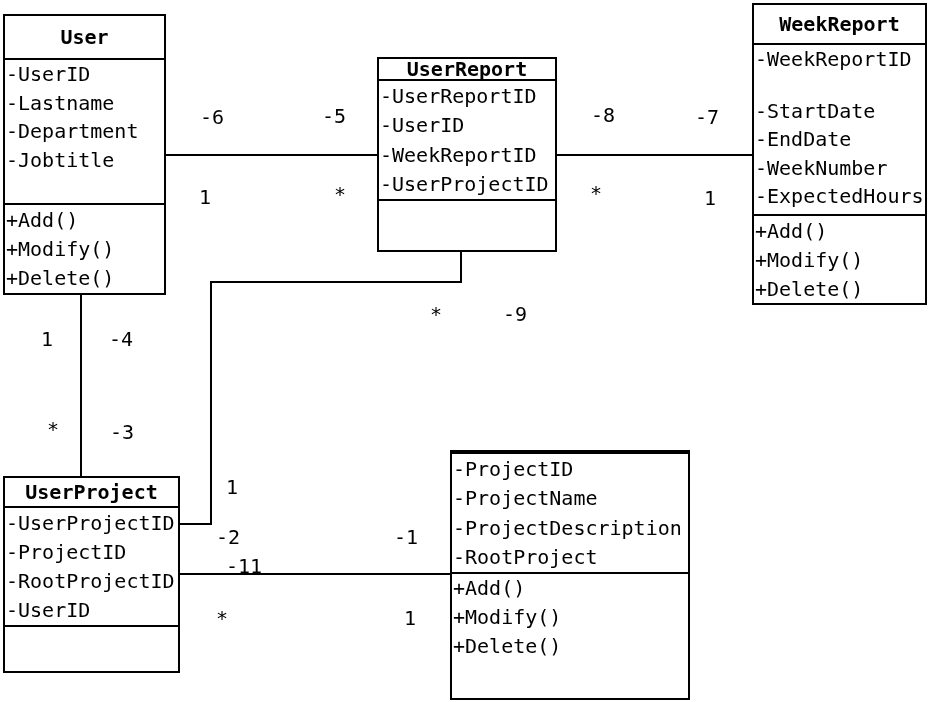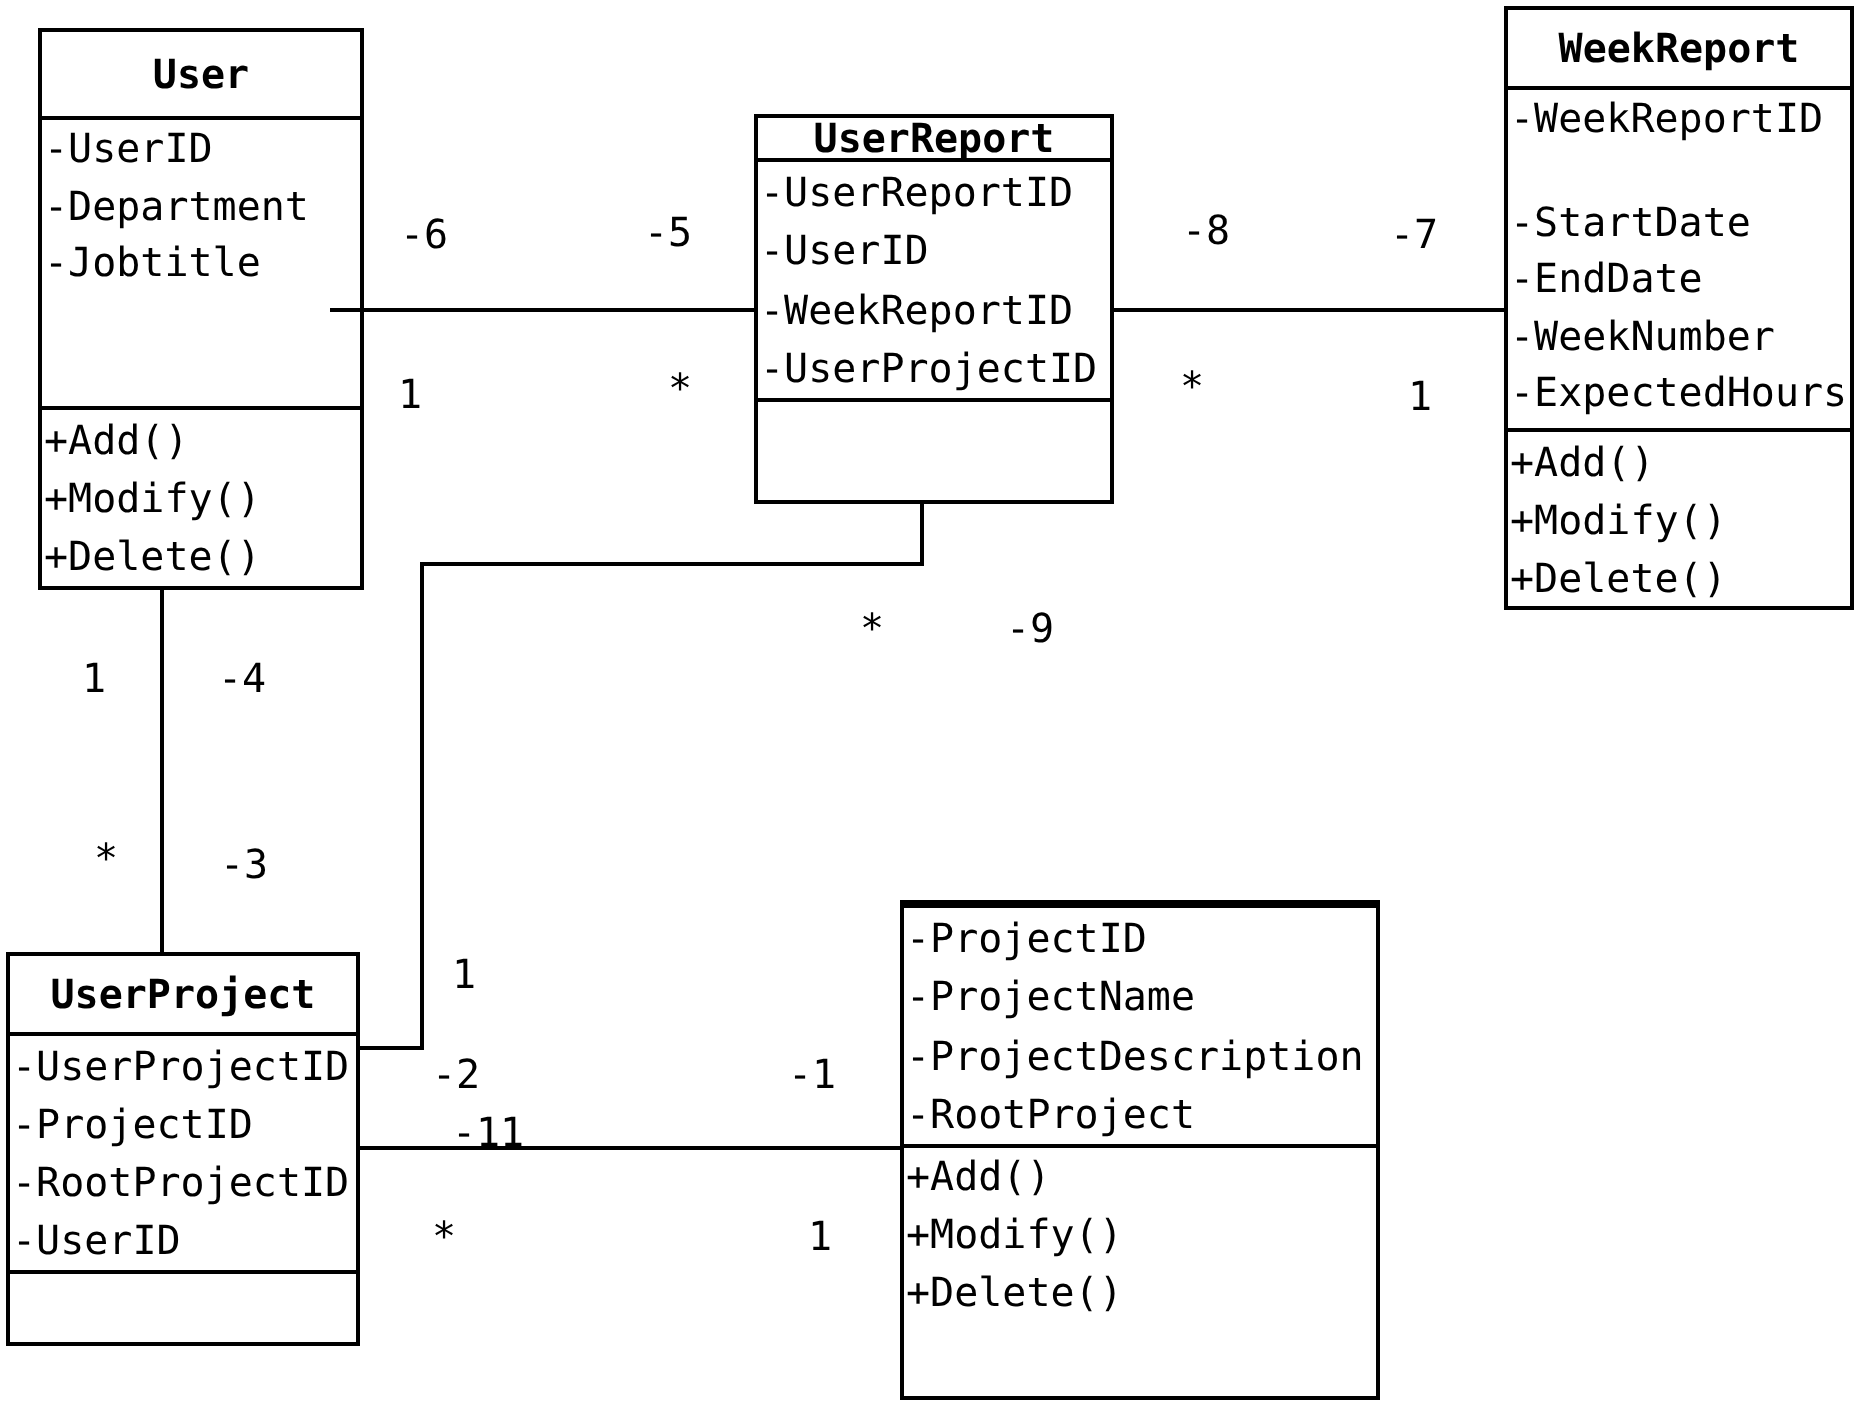--- a/index.html
+++ b/index.html
@@ -57,24 +57,25 @@
     height: 20px;
     line-height: 20px;
     white-space: pre;
     transform: translate(-50%, -50%);
   }
 </style>
 </head>
 <body>
 
 <div id="canvas">
-    <div class="uml-class" style="left: 3px; top: 14px; width: 163px; height: 281px; margin-left: 16px;">
+    <div class="uml-class" style="left: 3px; top: 14px; width: 163px; height: 281px;">
       <div class="uml-title" style="height: 42px;">User</div>
       <div class="uml-compartment" style="height: 145px;">
         <div class="uml-member" style="height: 28.6px;">-UserID</div>
+        <div class="uml-member" style="height: 28.6px;">-Lastname</div>
         <div class="uml-member" style="height: 28.6px;">-Department</div>
         <div class="uml-member" style="height: 28.6px;">-Jobtitle</div>
       </div>
       <div class="uml-compartment" style="height: 90px;">
         <div class="uml-member" style="height: 29.3333px;">+Add()</div>
         <div class="uml-member" style="height: 29.3333px;">+Modify()</div>
         <div class="uml-member" style="height: 29.3333px;">+Delete()</div>
       </div>
     </div>
     <div class="uml-class" style="left: 377px; top: 57px; width: 180px; height: 195px;">
@@ -97,21 +98,21 @@
         <div class="uml-member" style="height: 28.1667px;">-ExpectedHours</div>
         <div class="uml-member" style="height: 28.1667px;">-ReportStatus</div>
       </div>
       <div class="uml-compartment" style="height: 89px;">
         <div class="uml-member" style="height: 29px;">+Add()</div>
         <div class="uml-member" style="height: 29px;">+Modify()</div>
         <div class="uml-member" style="height: 29px;">+Delete()</div>
       </div>
     </div>
     <div class="uml-class" style="left: 3px; top: 476px; width: 177px; height: 197px;">
-      <div class="uml-title" style="height: 38px;">UserProject</div>
+      <div class="uml-title" style="height: 28px;">UserProject</div>
       <div class="uml-compartment" style="height: 119px;">
         <div class="uml-member" style="height: 29.25px;">-UserProjectID</div>
         <div class="uml-member" style="height: 29.25px;">-ProjectID</div>
         <div class="uml-member" style="height: 29.25px;">-RootProjectID</div>
         <div class="uml-member" style="height: 29.25px;">-UserID</div>
       </div>
       <div class="uml-compartment" style="height: 36px;"></div>
     </div>
     <div class="uml-class" style="left: 450px; top: 450px; width: 240px; height: 250px;">
       <div class="uml-compartment" style="height: 120px;">

